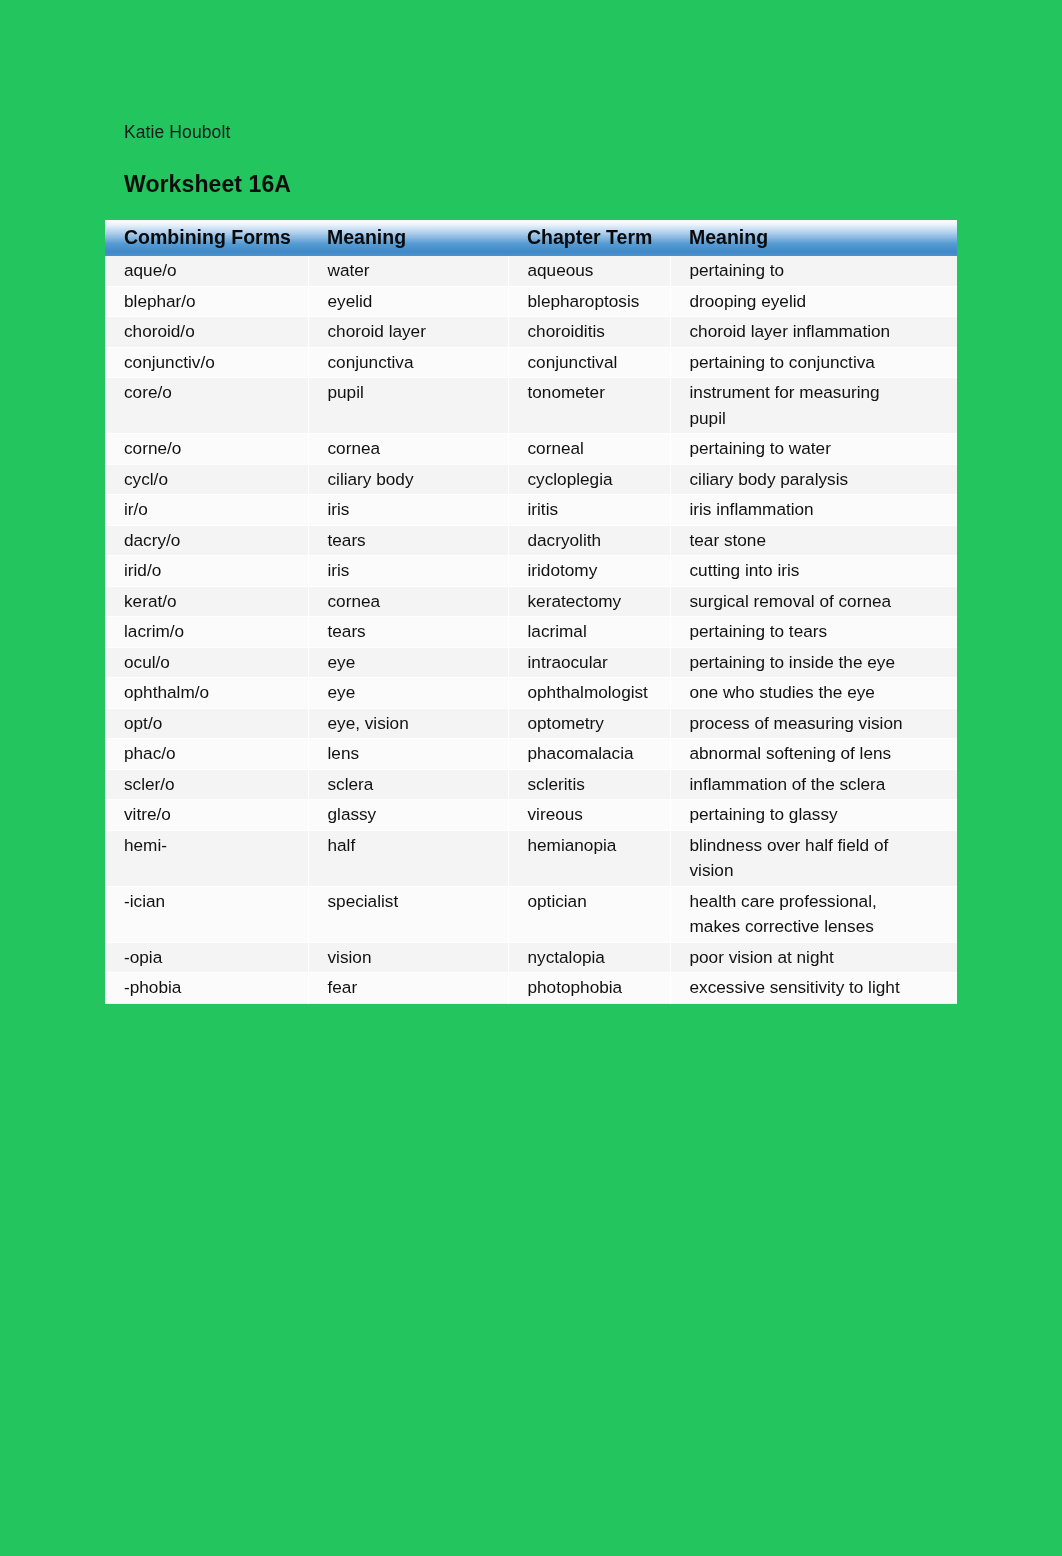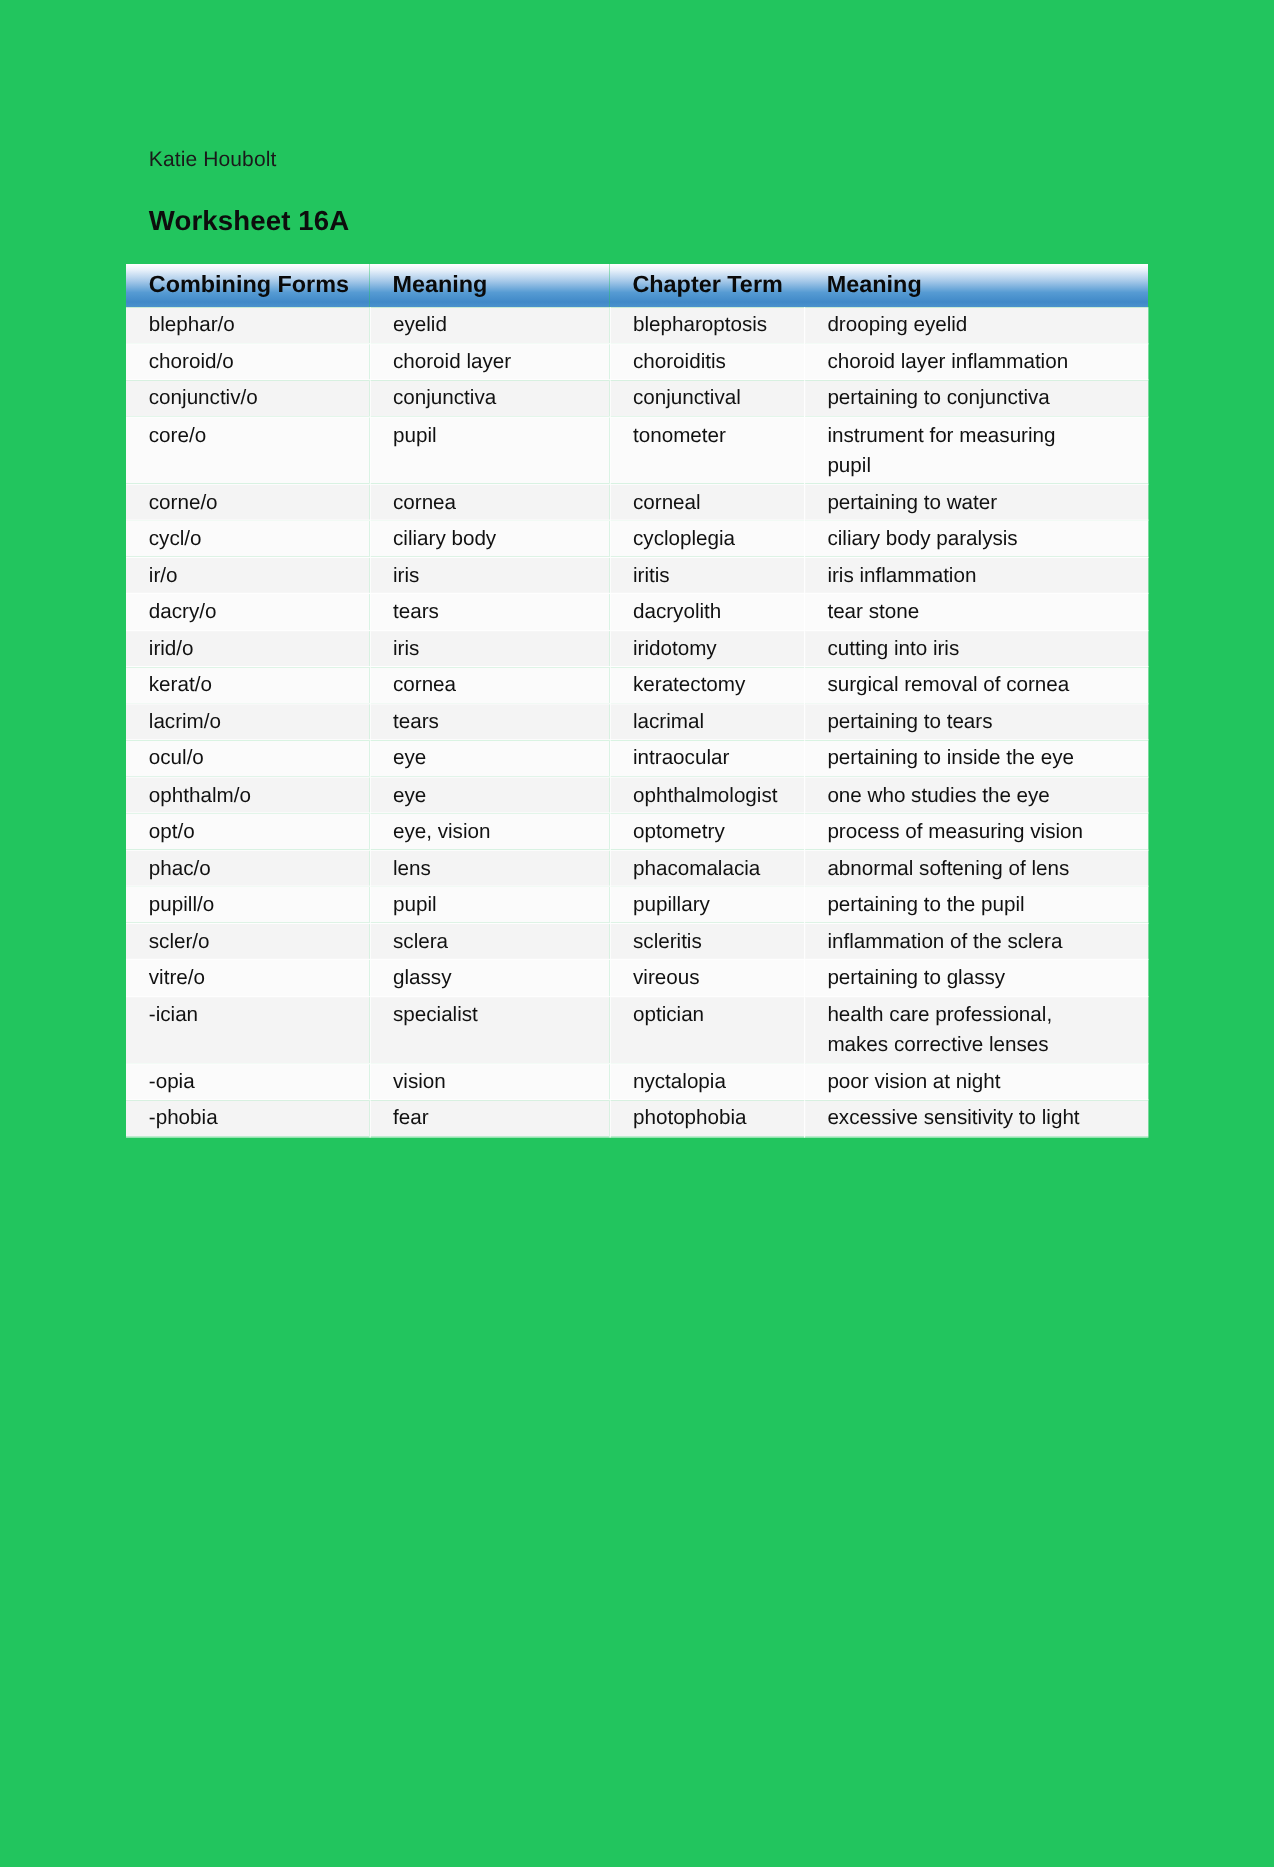--- a/index.html
+++ b/index.html
@@ -122,20 +122,28 @@
       <thead>
         <tr>
           <th>Combining Forms</th>
           <th>Meaning</th>
           <th>Chapter Term</th>
           <th>Meaning</th>
         </tr>
       </thead>
       <tbody id="table-body">
           <tr>
+            <td>aque/o</td>
+            <td>water</td>
+            <td>aqueous</td>
+            <td>
+              <span class="cell-line2">pertaining to</span>
+            </td>
+          </tr>
+          <tr>
             <td>blephar/o</td>
             <td>eyelid</td>
             <td>blepharoptosis</td>
             <td>
               <span class="cell-line2">drooping eyelid</span>
             </td>
           </tr>
           <tr>
             <td>choroid/o</td>
             <td>choroid layer</td>
@@ -243,41 +251,42 @@
           </tr>
           <tr>
             <td>phac/o</td>
             <td>lens</td>
             <td>phacomalacia</td>
             <td>
               <span class="cell-line2">abnormal softening of lens</span>
             </td>
           </tr>
           <tr>
-            <td>pupill/o</td>
-            <td>pupil</td>
-            <td>pupillary</td>
-            <td>
-              <span class="cell-line2">pertaining to the pupil</span>
-            </td>
-          </tr>
-          <tr>
             <td>scler/o</td>
             <td>sclera</td>
             <td>scleritis</td>
             <td>
               <span class="cell-line2">inflammation of the sclera</span>
             </td>
           </tr>
           <tr>
             <td>vitre/o</td>
             <td>glassy</td>
             <td>vireous</td>
             <td>
               <span class="cell-line2">pertaining to glassy</span>
+            </td>
+          </tr>
+          <tr class="tall">
+            <td>hemi-</td>
+            <td>half</td>
+            <td>hemianopia</td>
+            <td>
+              <span class="cell-line2">blindness over half field of</span>
+              <span class="cell-line2">vision</span>
             </td>
           </tr>
           <tr class="tall">
             <td>-ician</td>
             <td>specialist</td>
             <td>optician</td>
             <td>
               <span class="cell-line2">health care professional,</span>
               <span class="cell-line2">makes corrective lenses</span>
             </td>

